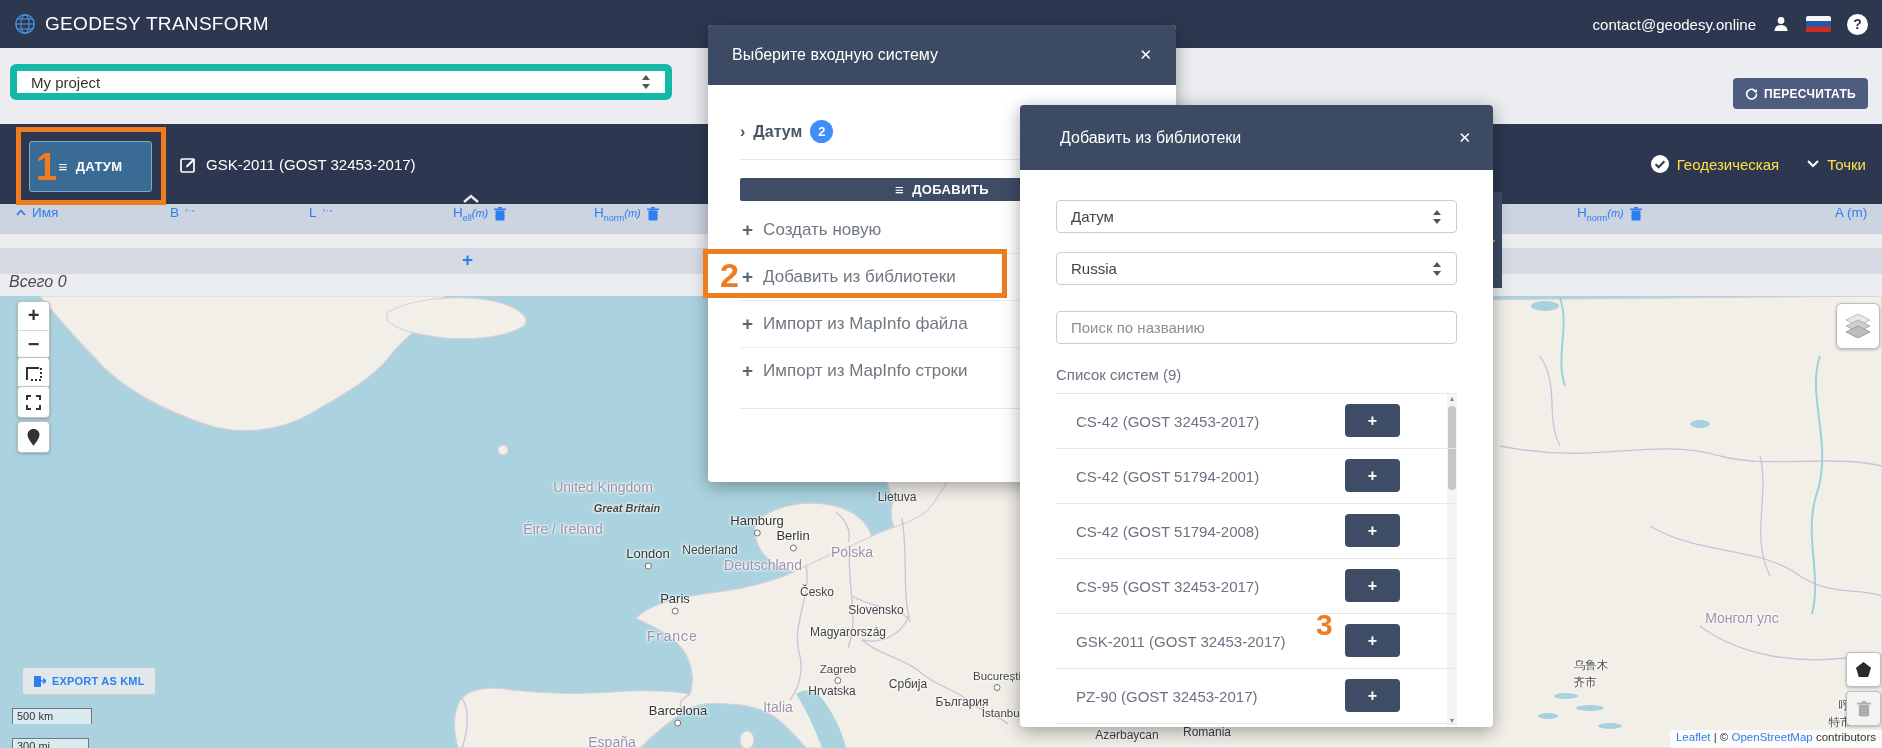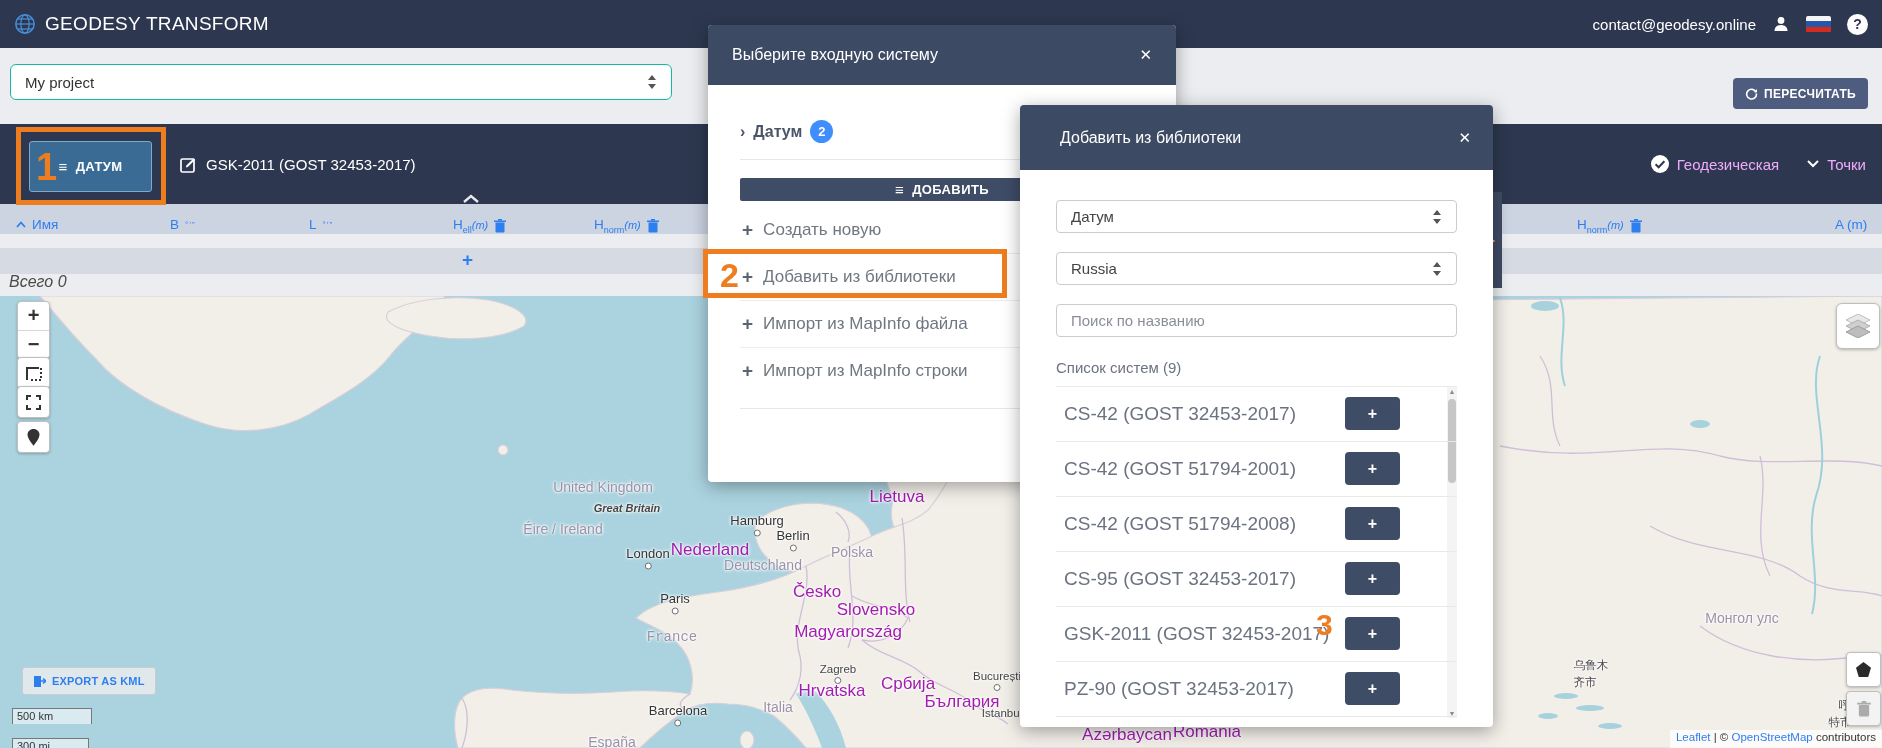--- a/index.html
+++ b/index.html
@@ -15,63 +15,63 @@
   .person-ic{width:18px;height:18px;}
   .flag{width:25px;height:17px;border-radius:2px;overflow:hidden;display:inline-block;}
   .flag div{height:33.33%;}
   .f-w{background:#f5f5f5}.f-b{background:#2757a8}.f-r{background:#d52b1e}
   .help-circle{width:21px;height:21px;border-radius:50%;background:#fff;color:#2d3850;
                font-weight:bold;font-size:14px;display:flex;align-items:center;justify-content:center;}
 
   
   .proj-row{position:absolute;left:0;top:48px;width:100%;height:76px;background:#ebedf0;z-index:2;}
   .proj-select{position:absolute;left:10px;top:16px;width:662px;height:36px;background:#fff;
-               border:1px solid #14b8a6;border-radius:6px;display:flex;align-items:center;
+               border:7px solid #14b8a6;border-radius:6px;display:flex;align-items:center;
                padding:0 14px;box-sizing:border-box;font-size:15px;color:#333;}
   .updown{margin-left:auto;width:10px;height:14px;}
   .recalc-btn{position:absolute;right:14px;top:30px;height:31px;background:#4e5d7f;color:#fff;
               border:none;border-radius:4px;font-size:12px;font-weight:bold;display:flex;
               align-items:center;gap:6px;padding:0 12px;letter-spacing:.3px;}
   .refresh-ic{width:13px;height:13px;}
 
   
   .panel-bar{position:absolute;left:0;top:124px;width:100%;height:80px;background:#2d3850;z-index:2;}
   .datum-btn{position:absolute;left:29px;top:17px;width:123px;height:51px;background:#3a6b94;
              border:1px solid #7fa9c9;border-radius:3px;color:#fff;font-size:13px;font-weight:bold;
              display:flex;align-items:center;justify-content:center;gap:8px;letter-spacing:.4px;}
   .hamb{font-size:15px;font-weight:normal;}
   .sys-label{position:absolute;left:180px;top:0;height:80px;display:flex;align-items:center;
              gap:9px;color:#fff;font-size:15px;}
   .edit-ic{width:17px;height:17px;}
   .bar-right{position:absolute;right:16px;top:0;height:80px;display:flex;align-items:center;
-             gap:28px;color:#f0abfc;font-size:15px;}
+             gap:28px;color:#fde047;font-size:15px;}
   .bar-item{display:flex;align-items:center;gap:8px;}
   .chk-circle{width:18px;height:18px;}
   .chev-dn{width:12px;height:8px;}
   .bar-caret{position:absolute;left:462px;bottom:1px;width:18px;height:9px;}
 
   
   .thead{position:absolute;left:0;top:204px;width:100%;height:30px;background:#ccd3e1;
          color:#2d7ff0;font-size:13.5px;z-index:2;}
-  .th{position:absolute;top:13px;display:flex;align-items:center;gap:6px;white-space:nowrap;}
+  .th{position:absolute;top:1px;display:flex;align-items:center;gap:6px;white-space:nowrap;}
   .th sub{font-size:9px;}
   .th sup{font-size:8px;letter-spacing:1px;}
   .sort-ic{width:10px;height:7px;}
   .trash-ic{width:12px;height:14px;}
   .plusrow{position:absolute;left:0;top:248px;width:100%;height:26px;background:#d6dae3;z-index:2;}
   .addrow-plus{position:absolute;left:462px;top:1px;color:#2d7ff0;font-size:19px;font-weight:bold;}
   .total{position:absolute;left:9px;top:273px;font-size:16px;font-style:italic;color:#4a4a4a;z-index:2;}
 
   
   .map{position:absolute;left:0;top:296px;width:1882px;height:452px;background:#aad3df;
        overflow:hidden;z-index:1;}
   .map-label{position:absolute;transform:translate(-50%,-50%);white-space:nowrap;
              text-shadow:0 0 2px #fff,0 0 3px #fff,0 0 4px #fff;pointer-events:none;}
   .country{font-size:14px;color:#9b91a9;}
-  .country-sm{font-size:17px;color:#a21caf;}
+  .country-sm{font-size:12px;color:#404040;}
   .region{font-size:11px;color:#454545;font-style:italic;font-weight:bold;}
   .city{font-size:13px;color:#333;}
   .city-sm{font-size:11.5px;color:#454545;}
   .cdot{position:absolute;left:50%;top:100%;transform:translate(-50%,2px);width:5px;height:5px;
         background:#fff;border:1.5px solid #707070;border-radius:50%;}
 
   .mapbtn{position:absolute;background:#fff;border:1px solid #bfbfbf;border-radius:4px;
           box-shadow:0 1px 3px rgba(0,0,0,.25);display:flex;align-items:center;justify-content:center;}
   .zoombox{position:absolute;left:17px;top:5px;width:31px;height:56px;background:#fff;
            border:1px solid #bfbfbf;border-radius:4px;box-shadow:0 1px 3px rgba(0,0,0,.25);
@@ -121,26 +121,26 @@
   .menu-div{border-top:1px solid #ececec;}
   .m1-foot-div{border-top:1px solid #e7e7e7;margin-top:14px;}
 
   
   .modal2{left:1020px;top:105px;width:473px;height:622px;z-index:20;}
   .modal2 .modal-head{height:65px;padding:0 22px 0 40px;}
   .m2-body{padding:0 36px;}
   .fld{height:33px;border:1px solid #ccc;border-radius:4px;display:flex;align-items:center;
        padding:0 14px;box-sizing:border-box;font-size:15px;color:#444;background:#fff;}
   .fld .updown{margin-left:auto;}
-  .m2-s1{margin-top:30px;} .m2-s2{margin-top:19px;} .m2-search{margin-top:19px;color:#8a8f97;}
+  .m2-s1{margin-top:30px;} .m2-s2{margin-top:19px;} .m2-search{margin-top:26px;color:#8a8f97;}
   .list-label{margin-top:22px;font-size:15px;color:#6b7280;}
   .syslist{position:relative;margin-top:10px;border-top:1px solid #e9e9e9;height:331px;overflow:hidden;}
   .sys-row{position:relative;height:54px;display:flex;align-items:center;
            border-bottom:1px solid #e9e9e9;}
-  .sys-name{margin-left:8px;font-size:19px;color:#6b7280;}
+  .sys-name{margin-left:20px;font-size:15px;color:#6b7280;}
   .sys-add{position:absolute;right:57px;top:10px;width:55px;height:33px;background:#3f4c66;
            color:#fff;border:none;border-radius:4px;font-size:16px;font-weight:bold;}
   .sbar{position:absolute;right:0;top:0;width:10px;height:100%;background:#f4f4f4;}
   .sbar .ar{position:absolute;left:0;width:10px;font-size:7px;color:#8a8a8a;text-align:center;}
   .sbar .up{top:1px;} .sbar .dn{bottom:1px;}
   .sbar .thumb{position:absolute;left:1px;top:12px;width:8px;height:84px;background:#c6c6c6;border-radius:4px;}
   .m2-ann3{position:absolute;left:296px;top:503px;font-size:30px;}
 </style>
 </head>
 <body>

